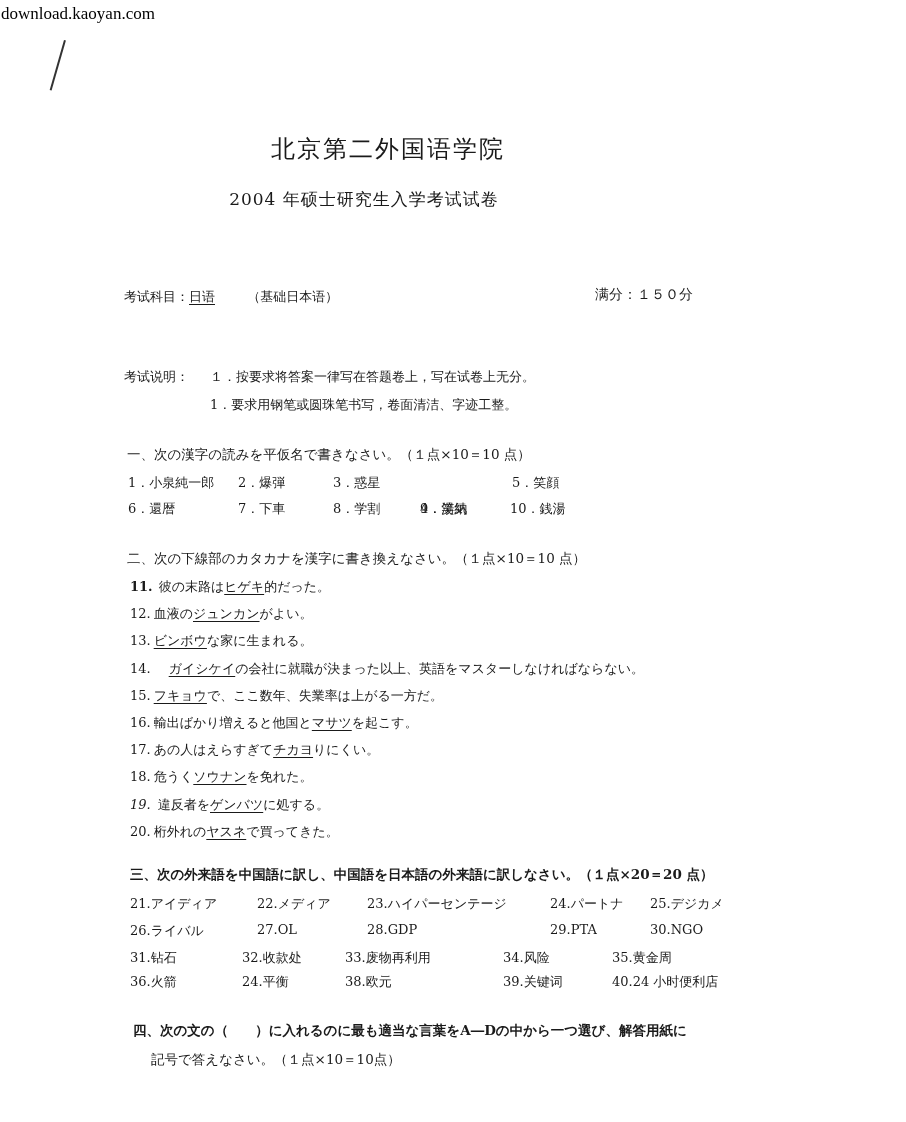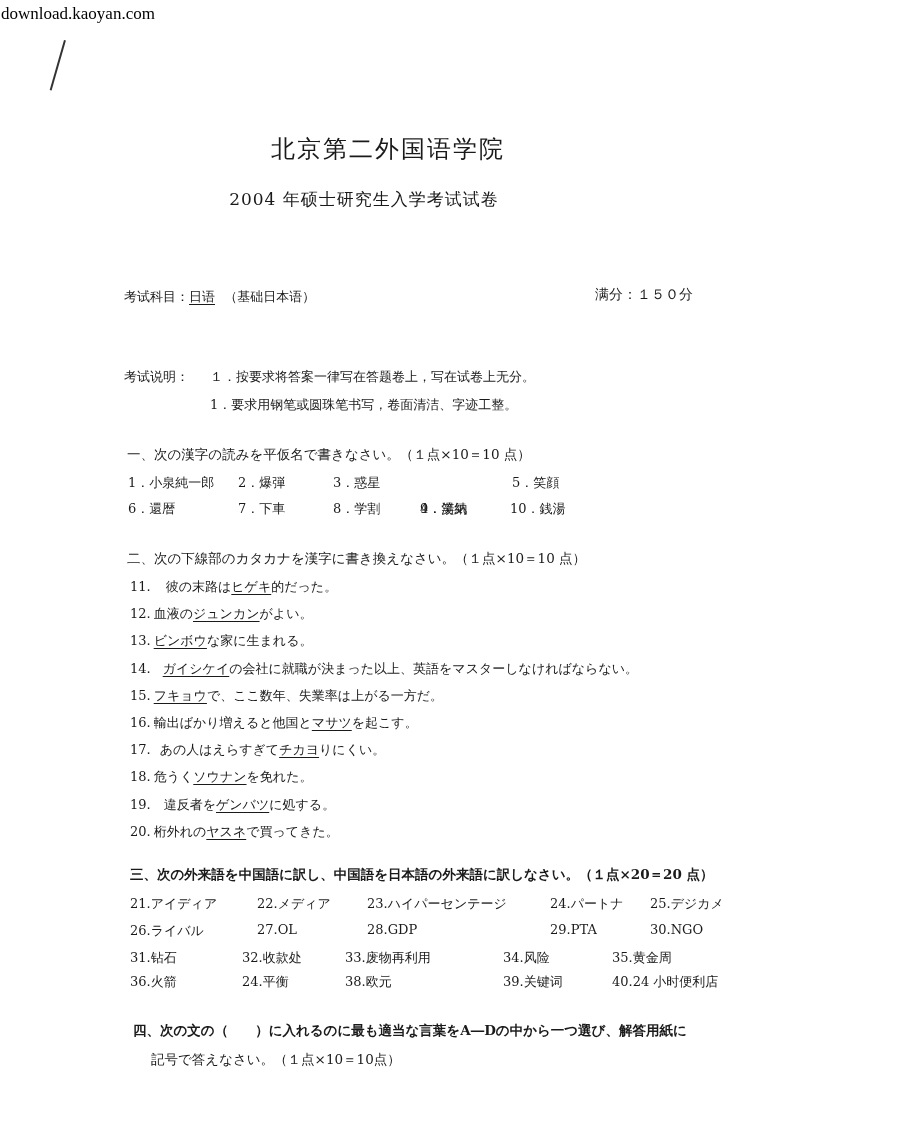--- a/index.html
+++ b/index.html
@@ -20,21 +20,21 @@
 <body>
 
 <div class="abs watermark">download.kaoyan.com</div>
 <div class="abs slash"></div>
 
 <div class="abs title">北京第二外国语学院</div>
 <div class="abs subtitle">2004 年硕士研究生入学考试试卷</div>
 
 <div class="abs t" style="left:124px; top:288px;">
   <span>考试科目：</span><span class="ul">日语</span>
-  <span style="margin-left:5px;">（基础日本语）</span>
+  <span style="margin-left:28px;">（基础日本语）</span>
 </div>
 <div class="abs t" style="left:595px; top:286px; font-size:14px;">满分：１５０分</div>
 
 <div class="abs t" style="left:124px; top:368px;">考试说明：</div>
 <div class="abs t" style="left:210px; top:368px;">１．按要求将答案一律写在答题卷上，写在试卷上无分。</div>
 <div class="abs t" style="left:210px; top:396px;">1．要求用钢笔或圆珠笔书写，卷面清洁、字迹工整。</div>
 
 <div class="abs sec" style="left:127px; top:446px;">一、次の漢字の読みを平仮名で書きなさい。（１点×10＝10 点）</div>
 <div class="abs q" style="left:128px; top:474px;">1．小泉純一郎</div>
 <div class="abs q" style="left:238px; top:474px;">2．爆弾</div>
@@ -42,29 +42,29 @@
 <div class="abs q" style="left:420px; top:500px;">4．笑納</div>
 <div class="abs q" style="left:512px; top:474px;">5．笑顔</div>
 <div class="abs q" style="left:128px; top:500px;">6．還暦</div>
 <div class="abs q" style="left:238px; top:500px;">7．下車</div>
 <div class="abs q" style="left:333px; top:500px;">8．学割</div>
 <div class="abs q" style="left:420px; top:500px;">9．湯気</div>
 <div class="abs q" style="left:510px; top:500px;">10．銭湯</div>
 
 <div class="abs sec" style="left:127px; top:550px;">二、次の下線部のカタカナを漢字に書き換えなさい。（１点×10＝10 点）</div>
 <div id="s2-list">
-    <div class="abs q" style="left: 130px; top: 578px;"><span style="margin-right: 15px;">11.</span><span>彼の末路は</span><span class="ul">ヒゲキ</span><span>的だった。</span></div>
+    <div class="abs q" style="left: 130px; top: 578px;"><span style="margin-right: 6px; font-weight: bold;">11.</span><span>彼の末路は</span><span class="ul">ヒゲキ</span><span>的だった。</span></div>
     <div class="abs q" style="left: 130px; top: 605.2px;"><span style="margin-right: 3px;">12.</span><span>血液の</span><span class="ul">ジュンカン</span><span>がよい。</span></div>
     <div class="abs q" style="left: 130px; top: 632.4px;"><span style="margin-right: 3px;">13.</span><span></span><span class="ul">ビンボウ</span><span>な家に生まれる。</span></div>
-    <div class="abs q" style="left: 130px; top: 659.6px;"><span style="margin-right: 12px;">14.</span><span></span><span class="ul">ガイシケイ</span><span>の会社に就職が決まった以上、英語をマスターしなければならない。</span></div>
+    <div class="abs q" style="left: 130px; top: 659.6px;"><span style="margin-right: 18px;">14.</span><span></span><span class="ul">ガイシケイ</span><span>の会社に就職が決まった以上、英語をマスターしなければならない。</span></div>
     <div class="abs q" style="left: 130px; top: 686.8px;"><span style="margin-right: 3px;">15.</span><span></span><span class="ul">フキョウ</span><span>で、ここ数年、失業率は上がる一方だ。</span></div>
     <div class="abs q" style="left: 130px; top: 714px;"><span style="margin-right: 3px;">16.</span><span>輸出ばかり増えると他国と</span><span class="ul">マサツ</span><span>を起こす。</span></div>
-    <div class="abs q" style="left: 130px; top: 741.2px;"><span style="margin-right: 9px;">17.</span><span>あの人はえらすぎて</span><span class="ul">チカヨ</span><span>りにくい。</span></div>
+    <div class="abs q" style="left: 130px; top: 741.2px;"><span style="margin-right: 3px;">17.</span><span>あの人はえらすぎて</span><span class="ul">チカヨ</span><span>りにくい。</span></div>
     <div class="abs q" style="left: 130px; top: 768.4px;"><span style="margin-right: 3px;">18.</span><span>危うく</span><span class="ul">ソウナン</span><span>を免れた。</span></div>
-    <div class="abs q" style="left: 130px; top: 795.6px;"><span style="margin-right: 13px;">19.</span><span>違反者を</span><span class="ul">ゲンバツ</span><span>に処する。</span></div>
+    <div class="abs q" style="left: 130px; top: 795.6px;"><span style="margin-right: 7px; font-style: italic;">19.</span><span>違反者を</span><span class="ul">ゲンバツ</span><span>に処する。</span></div>
     <div class="abs q" style="left: 130px; top: 822.8px;"><span style="margin-right: 3px;">20.</span><span>桁外れの</span><span class="ul">ヤスネ</span><span>で買ってきた。</span></div>
   </div>
 
 <div class="abs sec" style="left:130px; top:866px; font-weight:bold;">三、次の外来語を中国語に訳し、中国語を日本語の外来語に訳しなさい。（１点×20＝20 点）</div>
 <div id="s3-grid">
     <div class="abs q" style="left: 130px; top: 895px;">21.アイディア</div>
     <div class="abs q" style="left: 257px; top: 895px;">22.メディア</div>
     <div class="abs q" style="left: 367px; top: 895px;">23.ハイパーセンテージ</div>
     <div class="abs q" style="left: 550px; top: 895px;">24.パートナ</div>
     <div class="abs q" style="left: 650px; top: 895px;">25.デジカメ</div>

